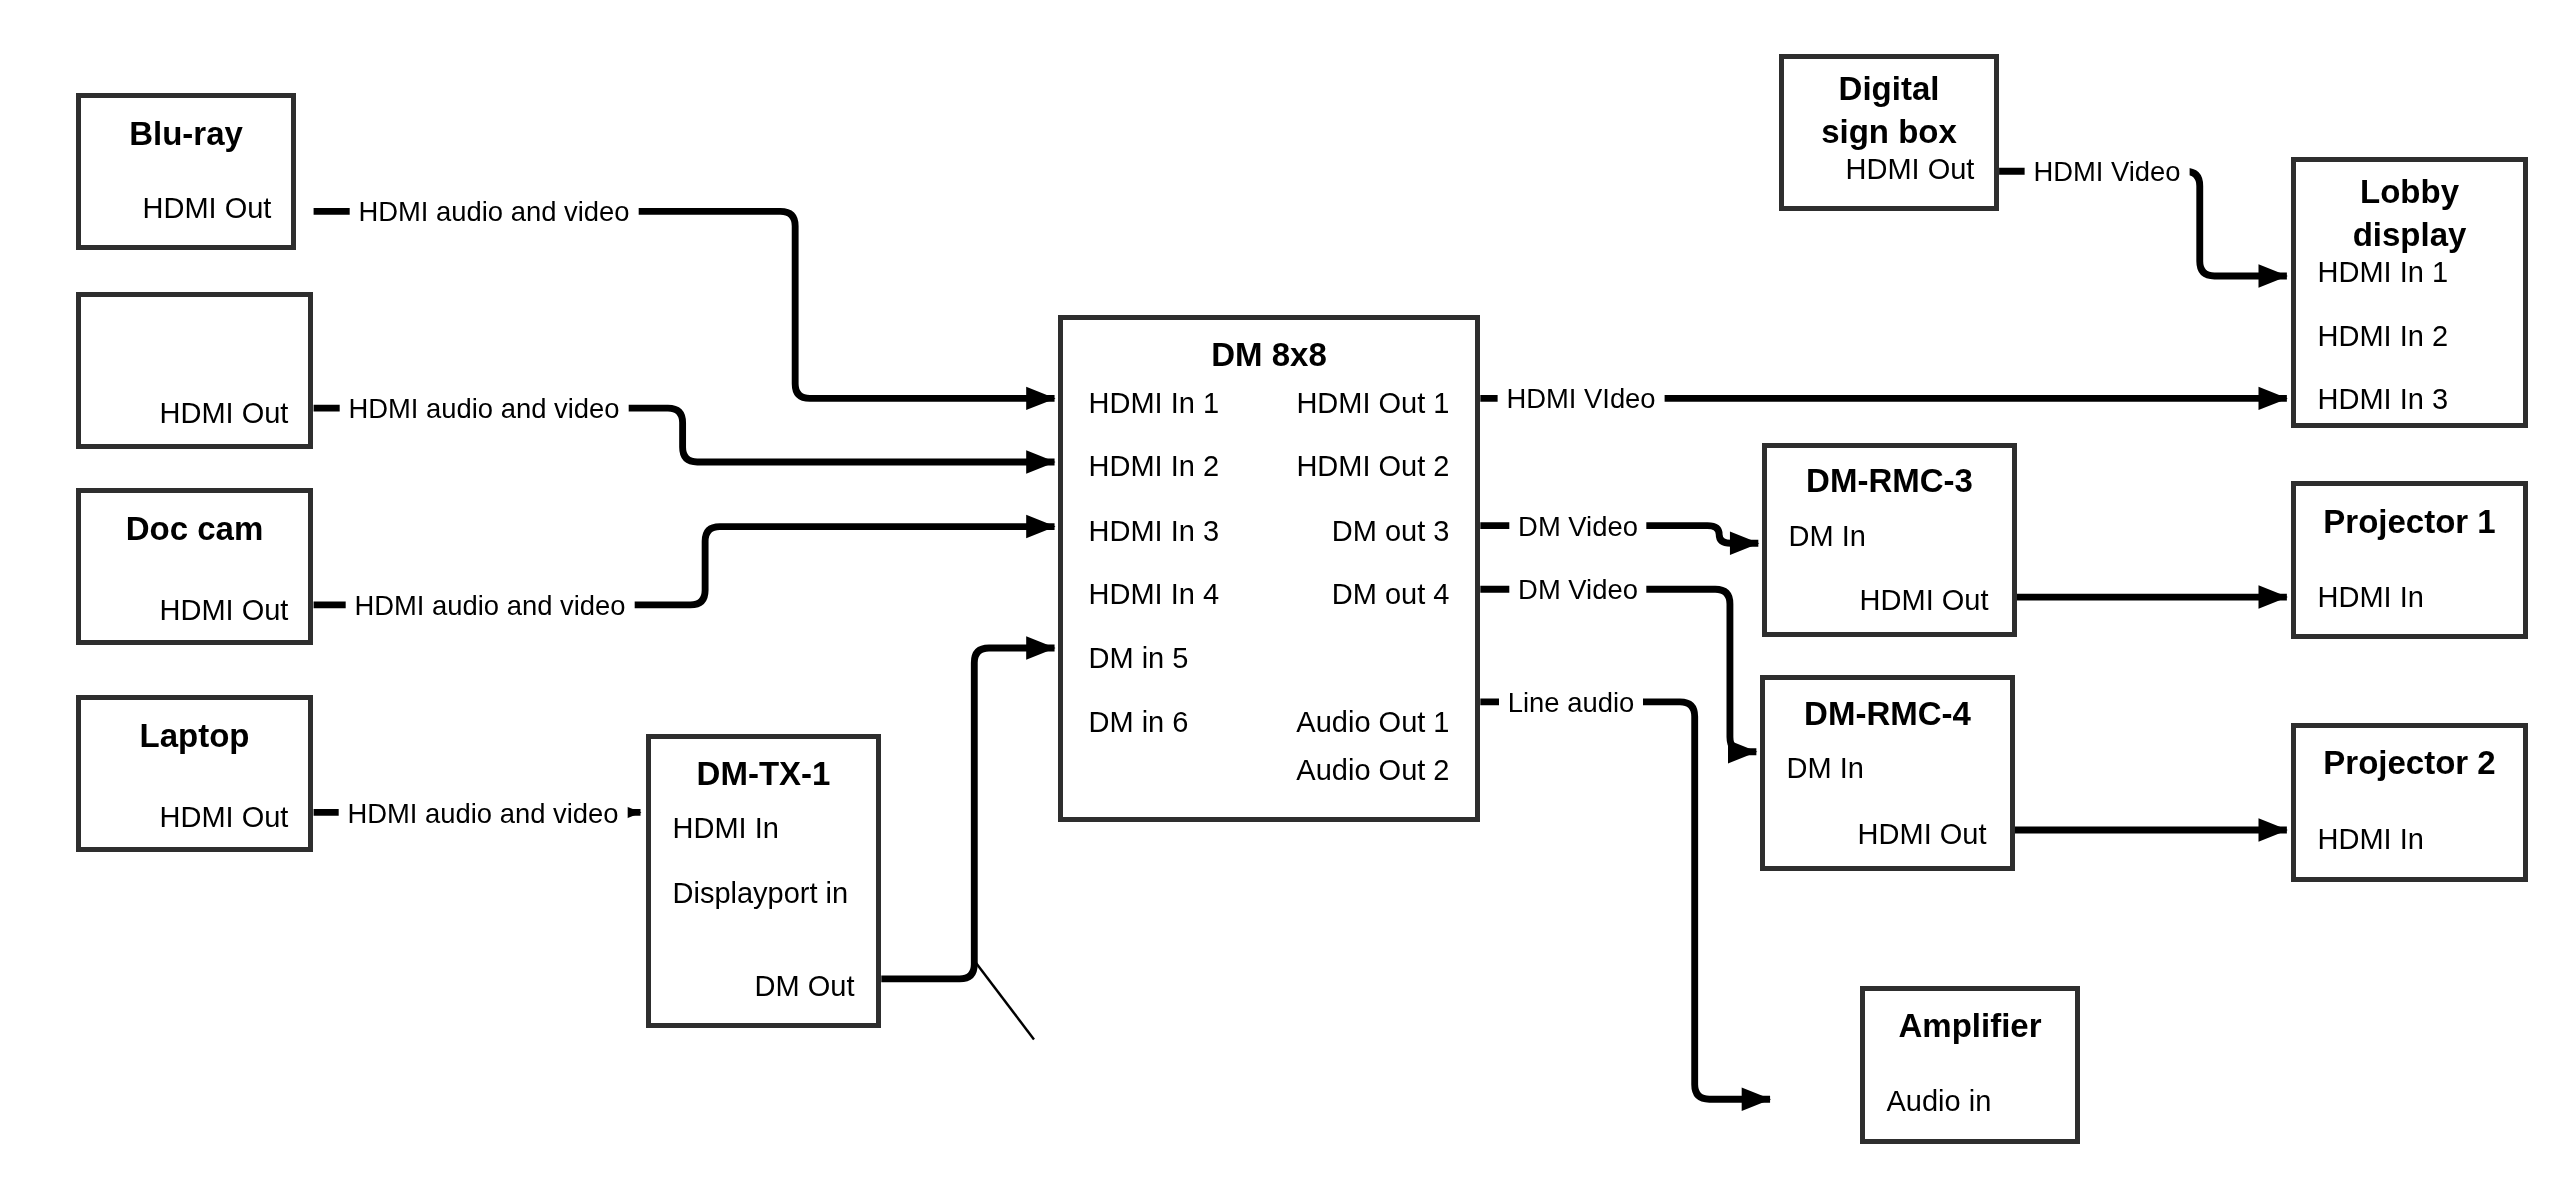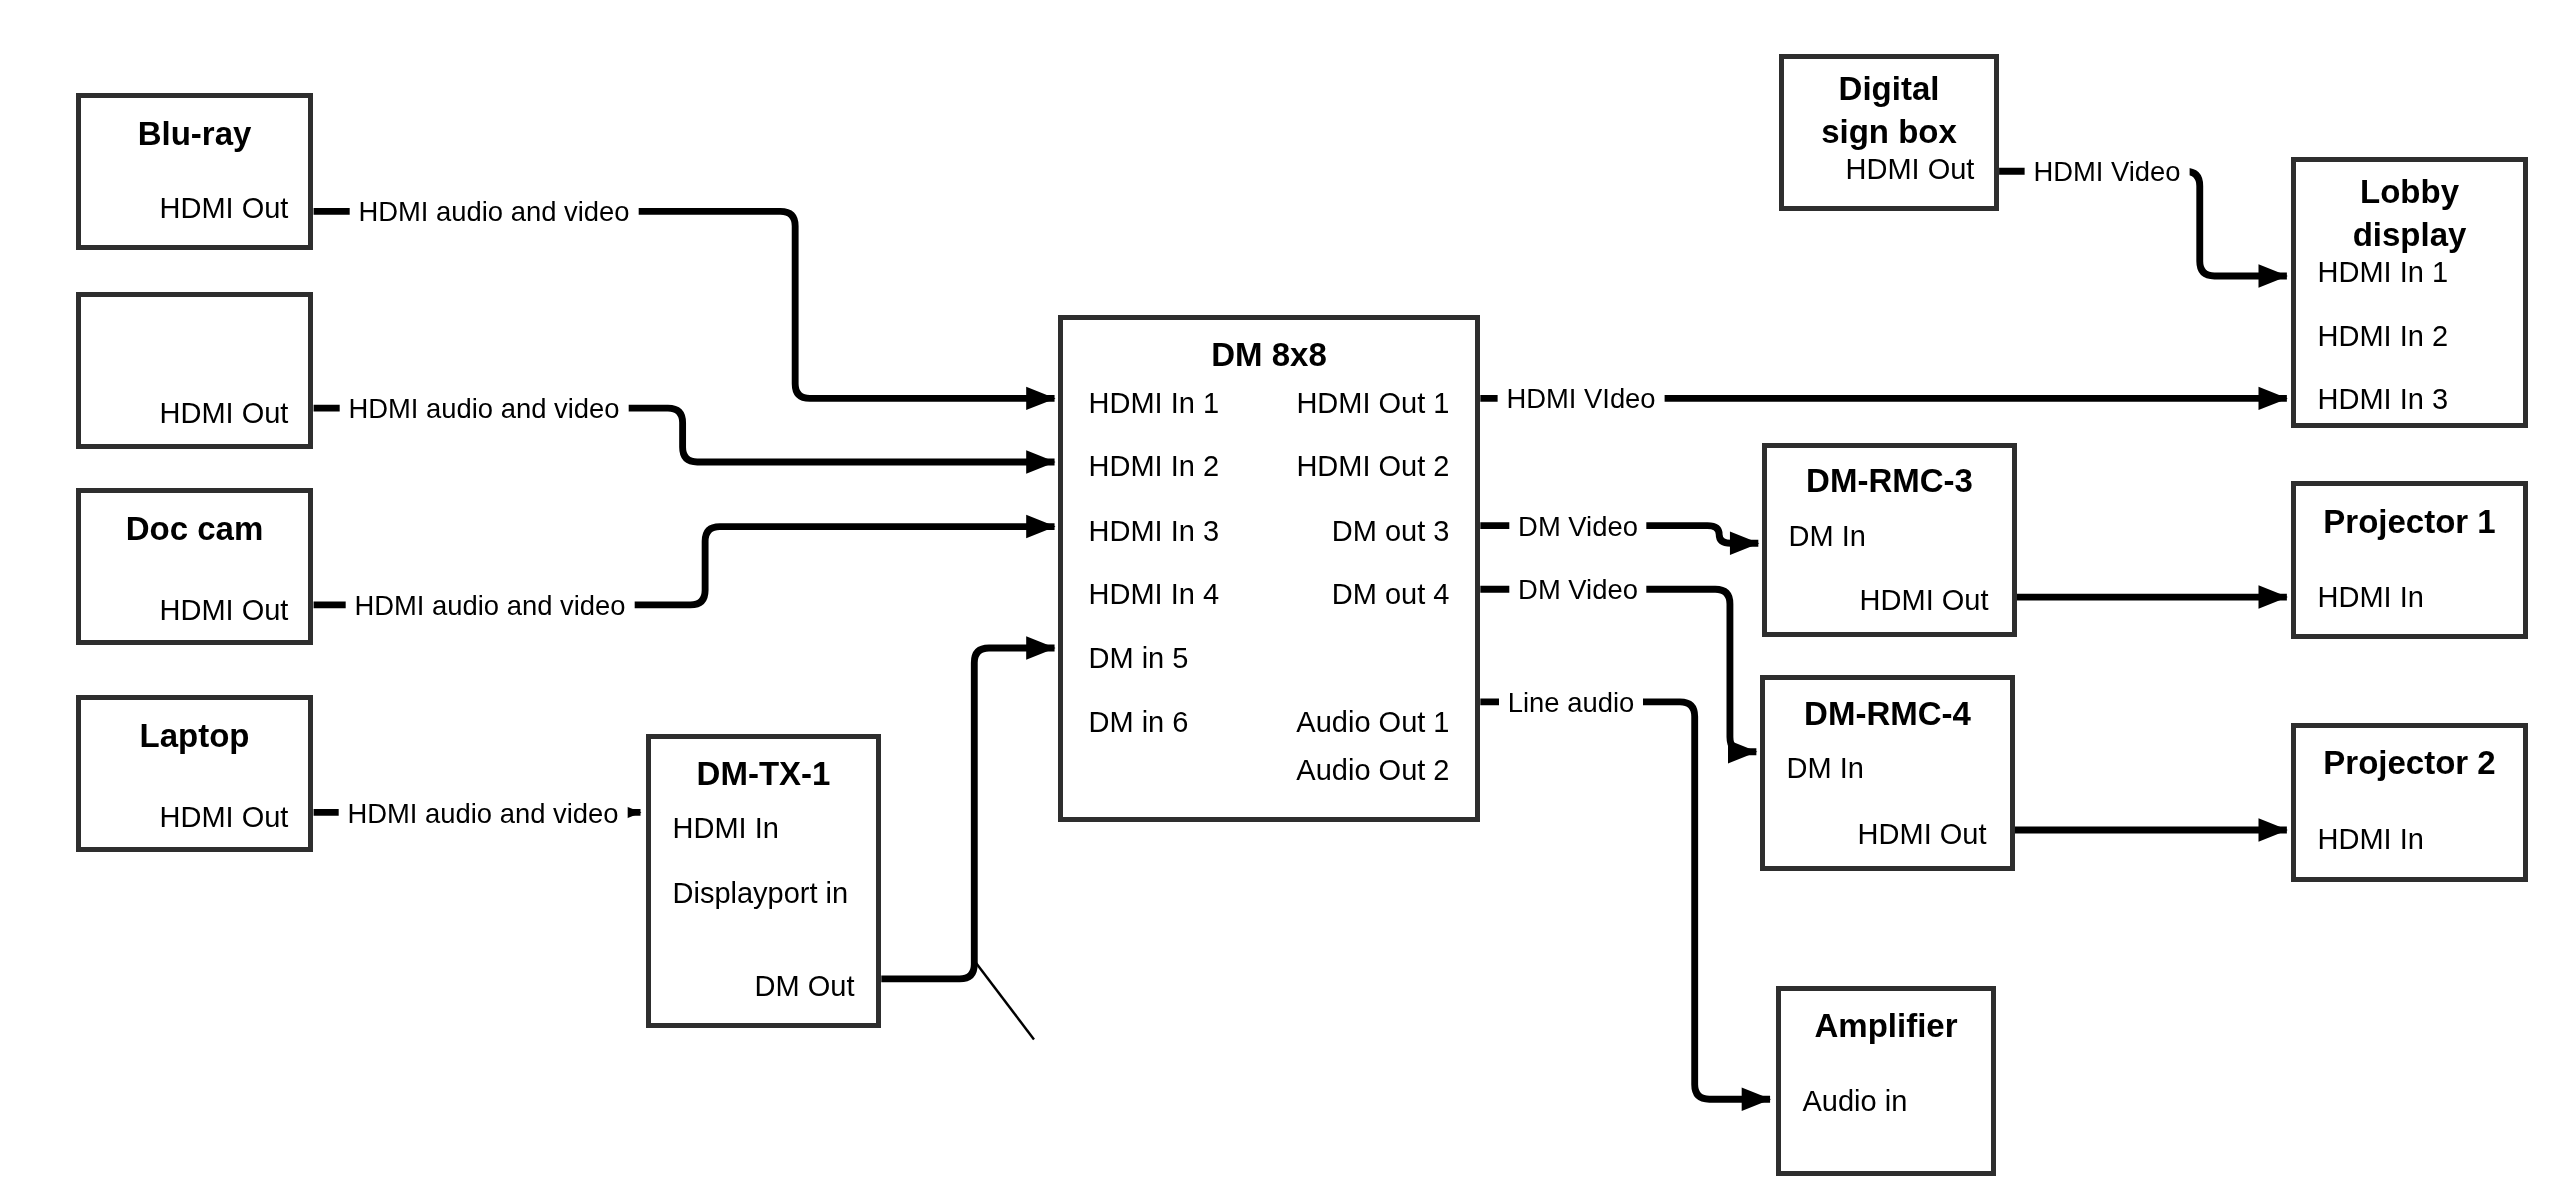--- a/index.html
+++ b/index.html
@@ -78,21 +78,21 @@
     <path class="leader" d="M 997 984 L 1056 1062"></path>
     <path class="wire" d="M 1512 407 H 2336" marker-end="url(#arr)"></path>
     <path class="wire" d="M 1512 537 H 1744 Q 1756 537 1756 546 Q 1756 555 1768 555 H 1796" marker-end="url(#arr)"></path>
     <path class="wire" d="M 1512 602 H 1752 Q 1767 602 1767 617 V 753 Q 1767 768 1782 768 H 1794" marker-end="url(#arr)"></path>
     <path class="wire" d="M 1512 717 H 1716 Q 1731 717 1731 732 V 1108 Q 1731 1123 1746 1123 H 1808" marker-end="url(#arr)"></path>
     <path class="wire" d="M 2042 175 H 2232 Q 2247 175 2247 190 V 267 Q 2247 282 2262 282 H 2336" marker-end="url(#arr)"></path>
     <path class="wire" d="M 2060 610 H 2336" marker-end="url(#arr)"></path>
     <path class="wire" d="M 2058 848 H 2336" marker-end="url(#arr)"></path>
   </svg>
 
-  <div class="node" style="left:76px; top:93px; width:237px; height:157px;text-decoration:underline;">
+  <div class="node" style="left:76px; top:93px; width:220px; height:157px;text-decoration:underline;">
     <div class="title" style="top:13.7px;">Blu-ray</div>
     <div class="port" style="right:19.6px; top:94px;">HDMI Out</div>
   </div>
 
   <div class="node" style="left:76px; top:292px; width:237px; height:157px;">
     <div class="port" style="right:19.6px; top:100px;">HDMI Out</div>
   </div>
 
   <div class="node" style="left:76px; top:488px; width:237px; height:157px;">
     <div class="title" style="top:13.7px;">Doc cam</div>
@@ -154,21 +154,21 @@
     <div class="title" style="top:11.7px;">DM-RMC-4</div>
     <div class="port" style="left:21.5px; top:72px;">DM In</div>
     <div class="port" style="right:23.5px; top:138px;">HDMI Out</div>
   </div>
 
   <div class="node" style="left:2291px; top:723px; width:237px; height:159px;">
     <div class="title" style="top:12.7px;">Projector 2</div>
     <div class="port" style="left:21.5px; top:95px;">HDMI In</div>
   </div>
 
-  <div class="node" style="left:1776px; top:986px; width:220px; height:190px;">
+  <div class="node" style="left:1860px; top:986px; width:220px; height:158px;">
     <div class="title" style="top:12.7px;">Amplifier</div>
     <div class="port" style="left:21.5px; top:94px;">Audio in</div>
   </div>
 
   <span class="edge-label" style="left:494px; top:211px;">HDMI audio and video</span>
   <span class="edge-label" style="left:484px; top:408px;">HDMI audio and video</span>
   <span class="edge-label" style="left:490px; top:605px;">HDMI audio and video</span>
   <span class="edge-label" style="left:483px; top:813px;">HDMI audio and video</span>
   <span class="edge-label" style="left:1581px; top:398px;">HDMI VIdeo</span>
   <span class="edge-label" style="left:1578px; top:526px;">DM Video</span>

